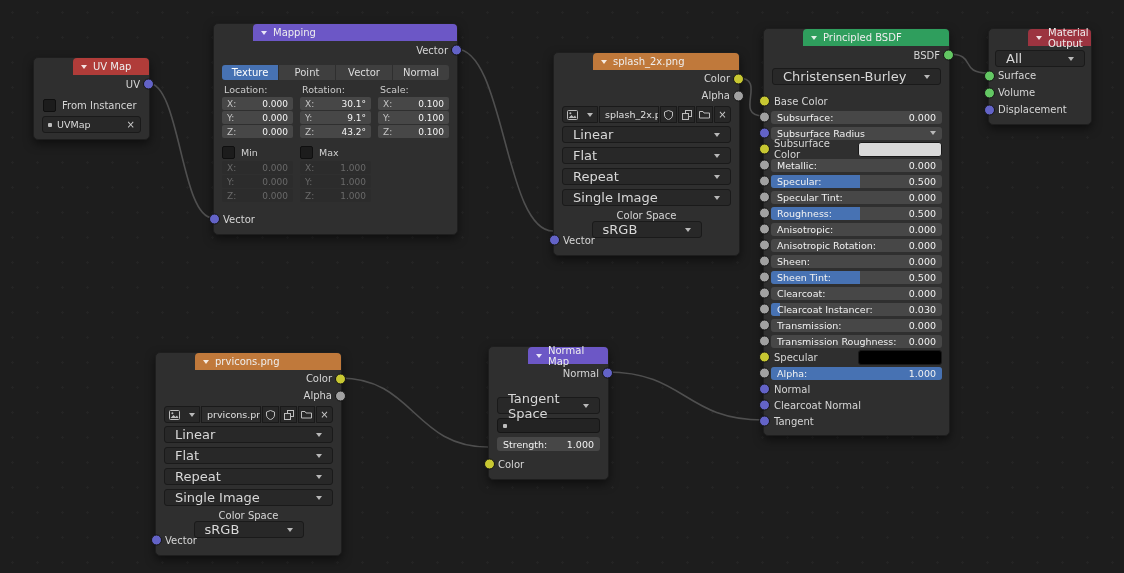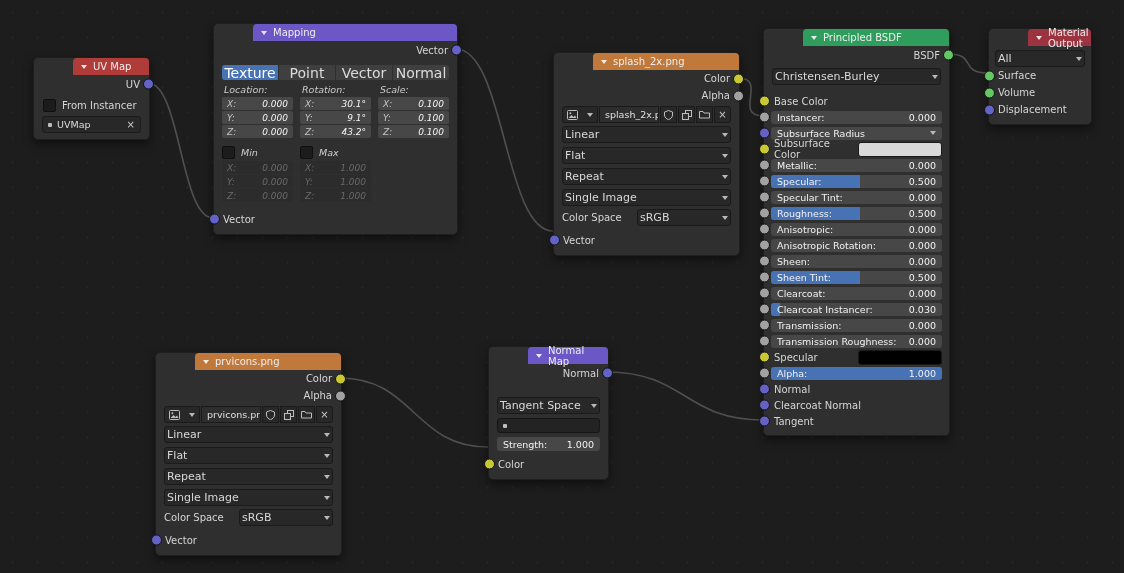--- a/index.html
+++ b/index.html
@@ -28,43 +28,43 @@
   .rlabel{color:#d6d6d6;}
   .socket{position:absolute;top:50%;width:9px;height:9px;border-radius:50%;border:1px solid #141414;transform:translateY(-50%);z-index:3;}
   .socket.in{left:-5px;}
   .socket.out{right:-5px;}
   .sock-vector{background:var(--socket-vector,#6363c7);}
   .sock-color{background:var(--socket-color,#c8c832);}
   .sock-value{background:var(--socket-value,#a1a1a1);}
   .sock-shader{background:var(--socket-shader,#63c763);}
   .checkbox{flex:0 0 auto;width:11px;height:11px;background:#1c1c1c;border:1px solid #0f0f0f;border-radius:2px;margin-right:6px;}
   .dropdown{display:flex;align-items:center;justify-content:space-between;height:15px;background:var(--widget-dark,#282828);
-    border:1px solid #1a1a1a;border-radius:3px;padding:0 2px;color:#d8d8d8;margin:4px 8px 0;font-size:11px;}
+    border:1px solid #1a1a1a;border-radius:3px;padding:0 10px;color:#d8d8d8;margin:4px 8px 0;font-size:13px;}
   .chev{width:0;height:0;border-left:3px solid transparent;border-right:3px solid transparent;border-top:4px solid #b9b9b9;margin-left:6px;flex:0 0 auto;}
   .btnrow{display:flex;gap:1px;margin:6px 8px 0;}
-  .segbtn{flex:1;height:15px;display:flex;align-items:center;justify-content:center;background:#3f3f3f;color:#dcdcdc;font-size:14px;}
+  .segbtn{flex:1;height:15px;display:flex;align-items:center;justify-content:center;background:#3f3f3f;color:#dcdcdc;font-size:10px;}
   .segbtn:first-child{border-radius:3px 0 0 3px;}
   .segbtn:last-child{border-radius:0 3px 3px 0;}
   .segbtn.active{background:var(--accent,#4772b3);color:#fff;}
-  .grid3{display:grid;grid-template-columns:1fr 1fr 1fr;gap:1px 7px;margin:2px 8px 0;font-style:italic;}
+  .grid3{display:grid;grid-template-columns:1fr 1fr 1fr;gap:1px 7px;margin:2px 8px 0;}
   .collabels{margin-top:4px;font-size:9.5px;color:#cdcdcd;}
   .collabels span{padding-left:2px;height:11px;display:flex;align-items:center;}
   .nfield{display:flex;justify-content:space-between;align-items:center;height:13px;background:#474747;border-radius:2px;padding:0 5px;font-size:9px;}
   .nfield .axis{color:#c4c4c4;}
   .nfield .nval{color:#f4f4f4;}
   .nfield.disabled{background:#2c2c2c;}
   .nfield.disabled .axis,.nfield.disabled .nval{color:#696969;}
   .mmrow{margin-top:8px;}
   .cbcell{display:flex;align-items:center;height:13px;font-size:9.5px;color:#d0d0d0;}
   .imgrow{display:flex;align-items:center;gap:1px;margin:3px 8px 0;height:15px;}
   .imgbtn{display:flex;align-items:center;gap:3px;background:var(--widget-dark,#282828);border:1px solid #1a1a1a;border-radius:3px 0 0 3px;height:15px;padding:0 4px;}
   .namefield{flex:1;display:flex;align-items:center;height:15px;background:#2e2e2e;border:1px solid #1a1a1a;padding:0 5px;color:#e0e0e0;font-size:9.5px;overflow:hidden;white-space:nowrap;}
   .iconbtn{display:flex;align-items:center;justify-content:center;width:15px;height:15px;background:var(--widget-dark,#282828);border:1px solid #1a1a1a;color:#c9c9c9;font-size:10px;line-height:1;}
   .iconbtn:last-child{border-radius:0 3px 3px 0;}
-  .csrow{display:flex;align-items:center;margin:4px 8px 0;height:15px;justify-content:space-between;}
+  .csrow{display:flex;align-items:center;margin:4px 8px 0;height:15px;justify-content:space-between;flex-direction:column;}
   .csrow .dropdown{margin:0;width:88px;}
   .p-row{position:relative;display:flex;align-items:center;height:16px;padding:0 7px;gap:4px;}
   .plabel{padding-left:3px;color:#d6d6d6;}
   .slider{position:relative;flex:1;height:13px;background:#474747;border-radius:3px;overflow:hidden;display:flex;align-items:center;justify-content:space-between;padding:0 6px;font-size:9.5px;}
   .slider .fill{position:absolute;left:0;top:0;bottom:0;background:var(--accent,#4772b3);}
   .slider .sl,.slider .sv{position:relative;color:#f2f2f2;white-space:nowrap;}
   .swatch{width:82px;height:13px;border-radius:3px;border:1px solid #191919;margin-left:auto;flex:0 0 auto;}
   .colorlabel{color:#d6d6d6;padding-left:3px;}
   .select{display:flex;align-items:center;gap:5px;height:15px;background:var(--widget-dark,#282828);border:1px solid #1a1a1a;border-radius:3px;padding:0 5px;font-size:9.5px;color:#dcdcdc;margin:3px 8px 0;}
   .dot{width:4px;height:4px;border-radius:1px;background:#bdbdbd;flex:0 0 auto;}
@@ -399,21 +399,21 @@
   </div>
   <div id="principled-rows" style="margin-top:8px">
       <div class="p-row">
         <span class="socket in sock-color"></span>
         <span class="plabel">Base Color</span>
       </div>
       <div class="p-row">
         <span class="socket in sock-value"></span>
         <div class="slider">
           <div class="fill" style="width: 0%;"></div>
-          <span class="sl">Instancer:</span>
+          <span class="sl">Subsurface:</span>
           <span class="sv">0.000</span>
         </div>
       </div>
       <div class="p-row">
         <span class="socket in sock-vector"></span>
         <div class="slider">
           <span class="sl">Subsurface Radius</span>
           <span class="chev"></span>
         </div>
       </div>

